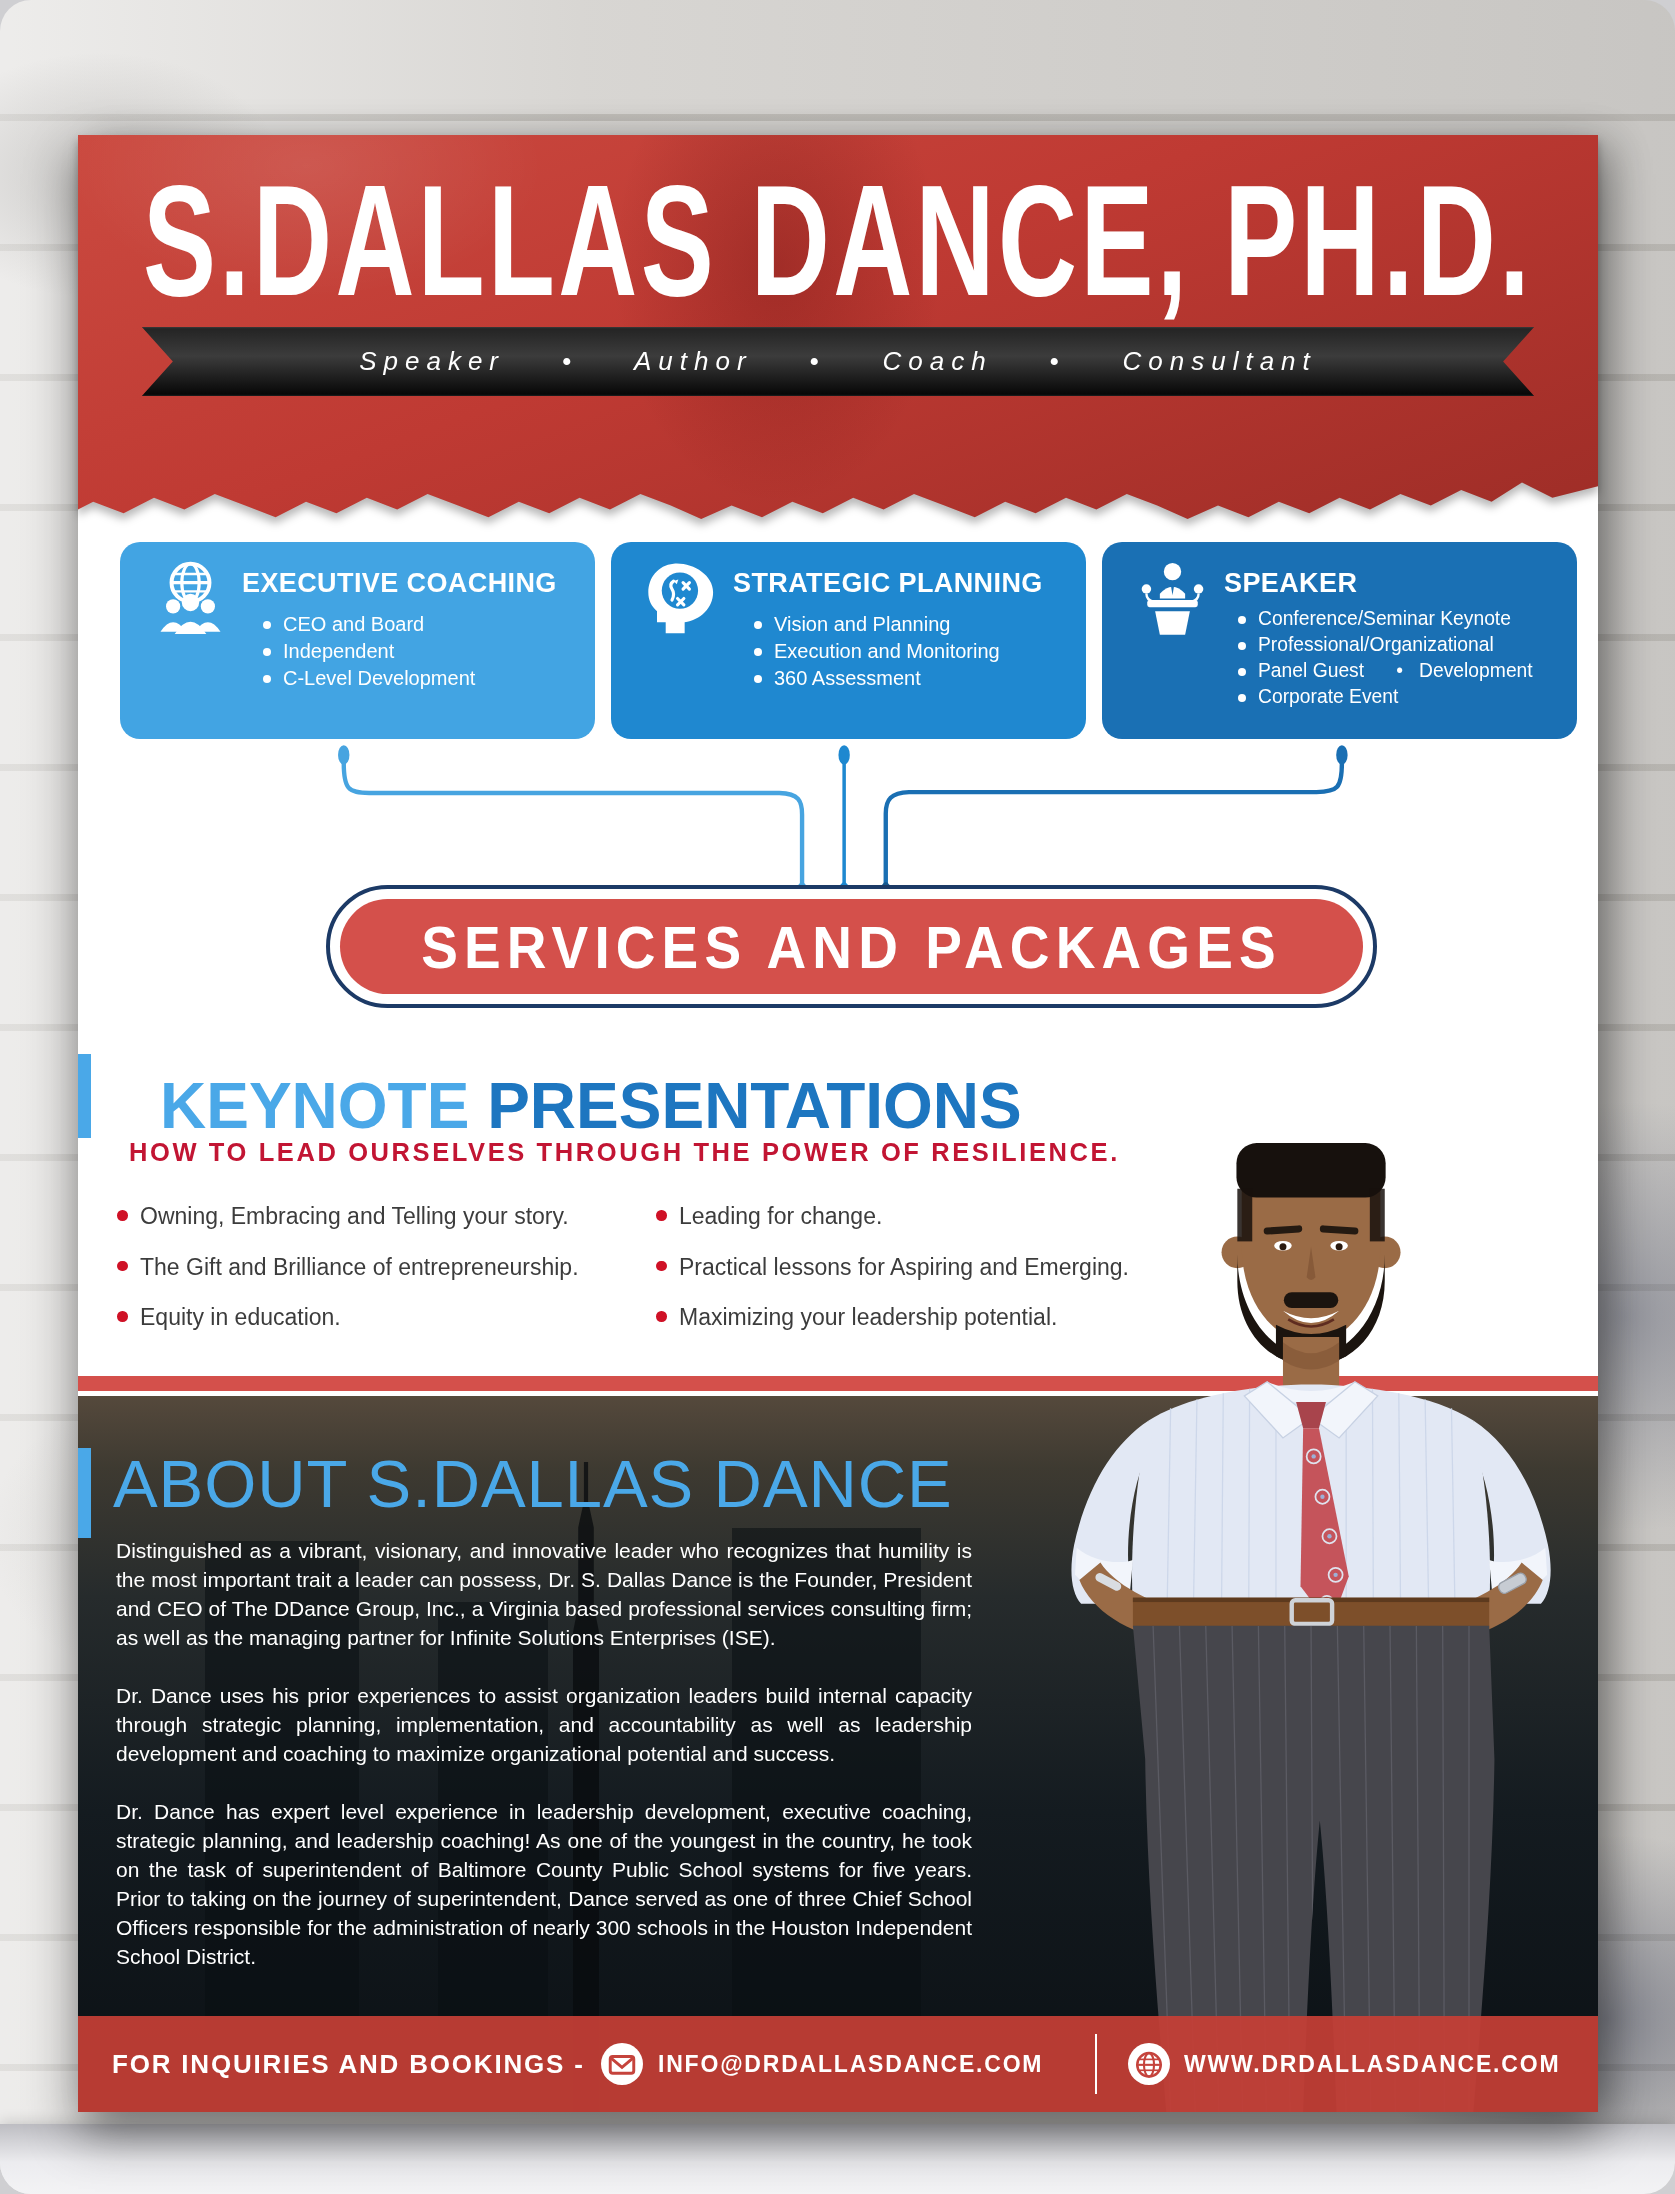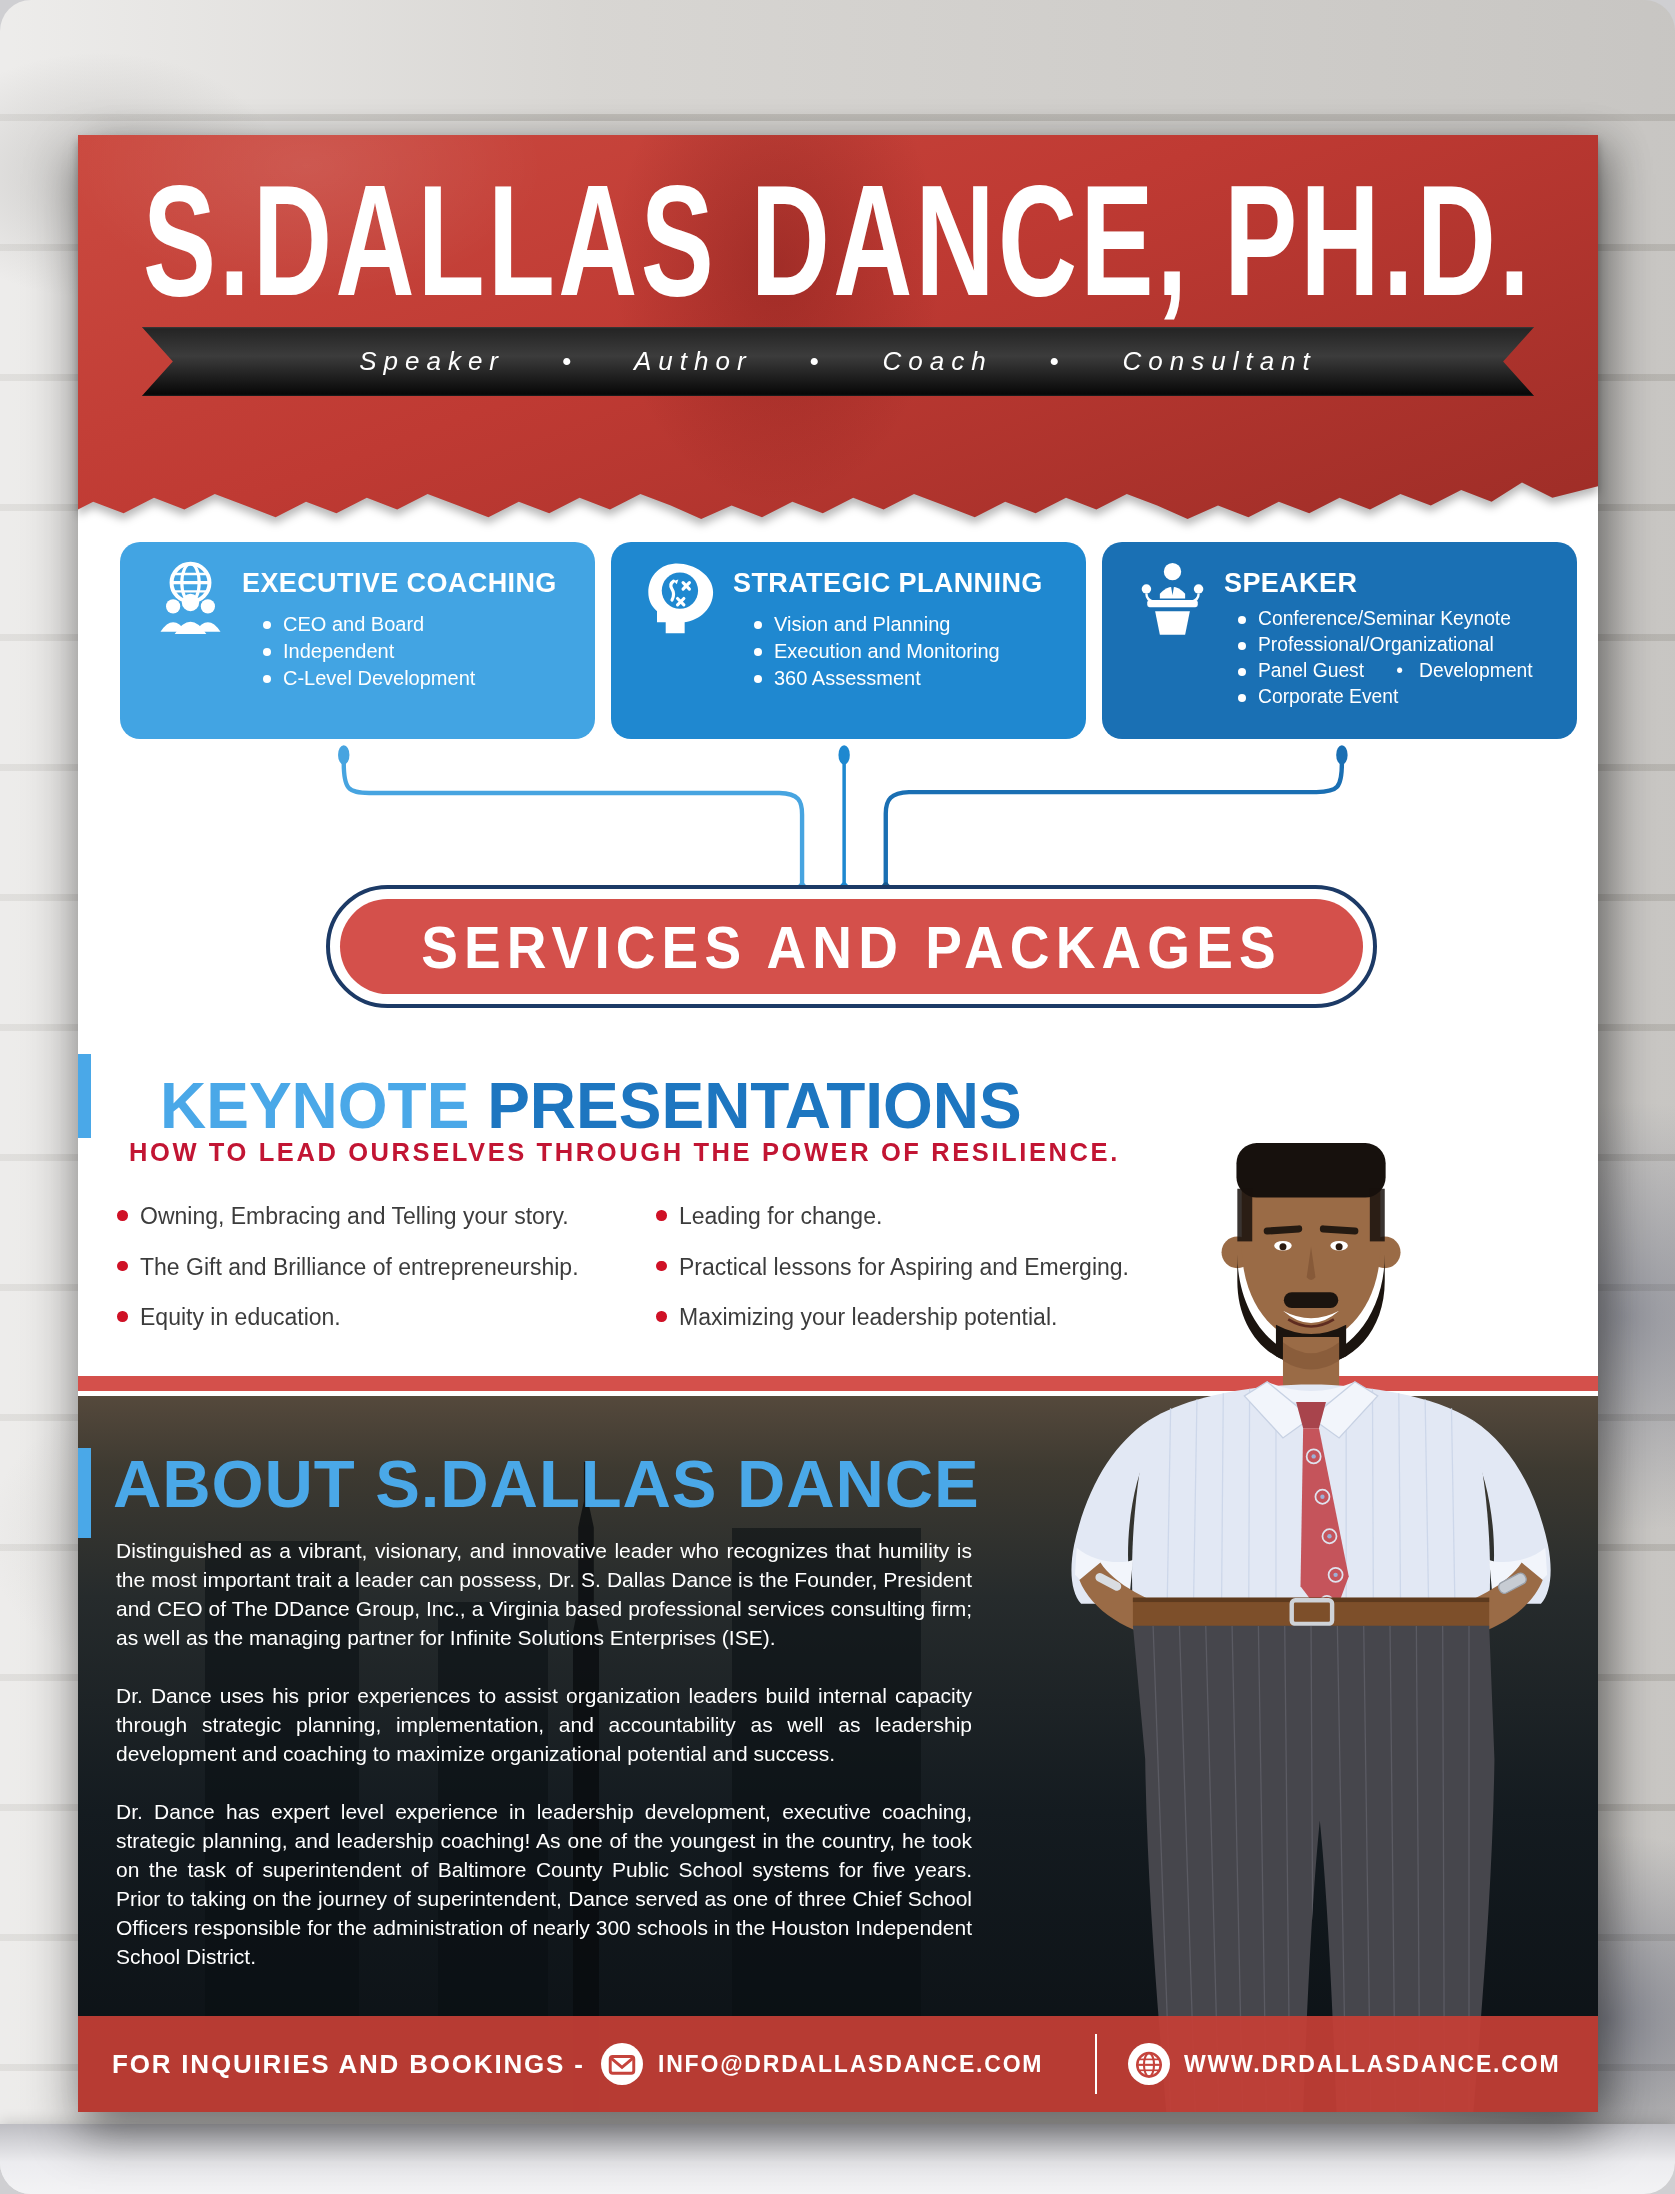--- a/index.html
+++ b/index.html
@@ -82,21 +82,21 @@
   .divider{position:absolute;left:0;top:1241px;width:100%;height:15px;background:var(--pill_red,#d4504b);z-index:1;}
   .about{position:absolute;left:0;top:1261px;width:100%;height:716px;z-index:0;
     background:linear-gradient(180deg,#55493c 0%,#3e3a31 10%,#262b2c 28%,#141b20 58%,#0b1014 100%);overflow:hidden;}
   .bldg{position:absolute;background:rgba(10,14,18,.55);}
   .b1{left:127px;top:145px;width:154px;height:575px;}
   .b2{left:360px;top:206px;width:110px;height:513px;}
   .b3{left:654px;top:132px;width:189px;height:588px;}
   .spire{left:495px;top:66px;width:26px;height:654px;background:rgba(8,11,14,.75);
     clip-path:polygon(42% 0,58% 0,58% 6%,80% 10%,80% 22%,100% 26%,100% 100%,0 100%,0 26%,20% 22%,20% 10%,42% 6%);}
   .ab-accent{top:52px;height:90px;position:absolute;left:0;width:13px;background:var(--accent_light_blue,#4aa8e8);}
-  .ab-title{position:absolute;left:35px;top:49px;margin:0;font-size:67px;font-weight:bold;color:var(--accent_light_blue,#4aa8e8);letter-spacing:0.9px;white-space:pre;}
+  .ab-title{position:absolute;left:35px;top:49px;margin:0;font-size:67px;font-weight:normal;color:var(--accent_light_blue,#4aa8e8);letter-spacing:0.9px;white-space:pre;}
   .ab-paras{position:absolute;left:38px;top:140px;width:856px;}
   .ab-paras p{margin:0 0 29px 0;color:#fff;font-size:21px;line-height:29px;text-align:justify;}
 
   
   .figure{position:absolute;left:961px;top:1001px;width:559px;height:976px;z-index:3;}
 
   
   .footer{position:absolute;left:0;top:1881px;width:100%;height:96px;background:var(--footer_red_rgba,rgba(197,62,54,.93));z-index:4;}
   .f-label{position:absolute;left:34px;top:50%;transform:translateY(-50%);color:#fff;font-weight:bold;font-size:26px;letter-spacing:1.8px;white-space:pre;}
   .f-circle{position:absolute;top:50%;transform:translateY(-50%);width:42px;height:42px;border-radius:50%;background:#fff;display:flex;align-items:center;justify-content:center;}

